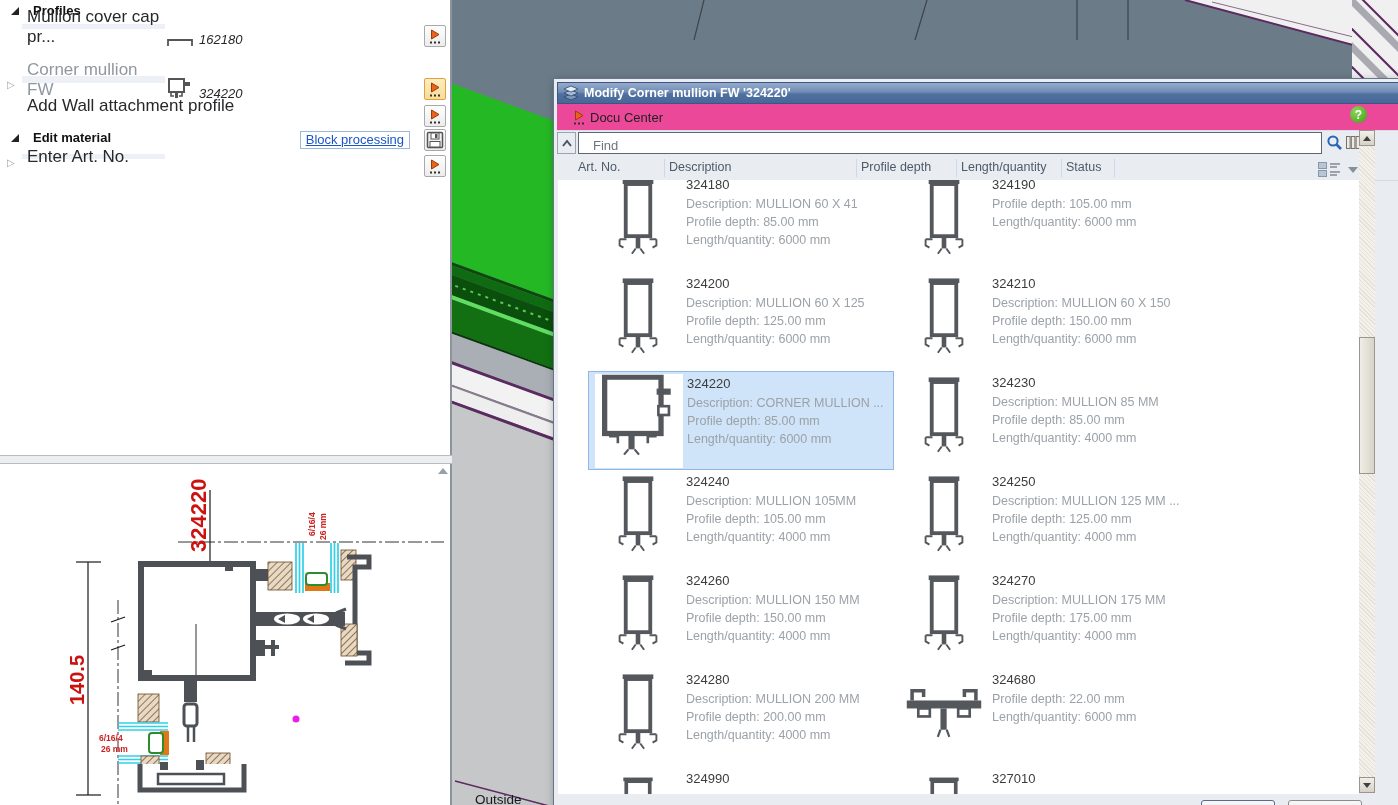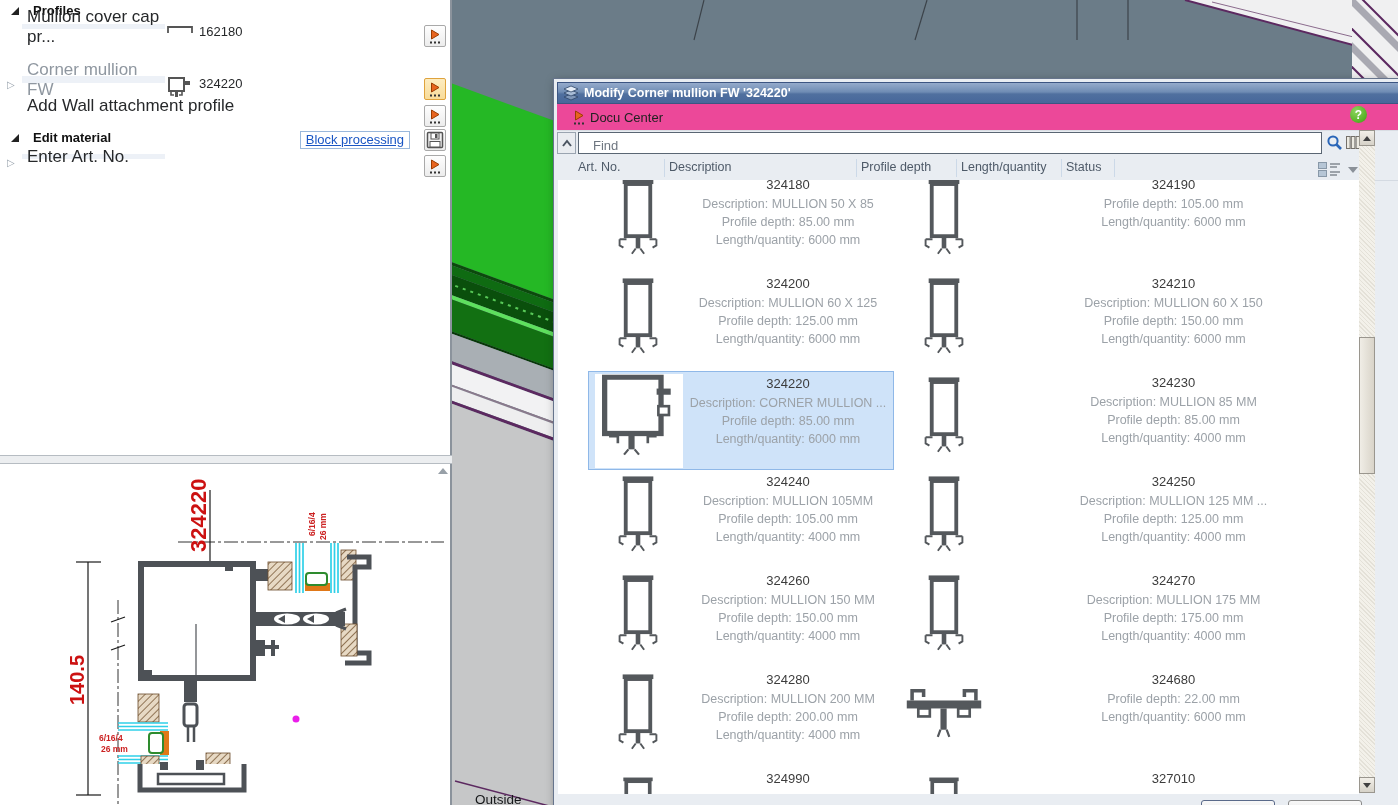--- a/index.html
+++ b/index.html
@@ -17,21 +17,21 @@
   .sechdr{font-weight:bold;font-size:13px;color:#111;}
   .tri-open{position:absolute;left:11px;top:6px;width:0;height:0;
             border-left:8px solid transparent;border-bottom:8px solid #222;}
   .tri-closed{position:absolute;left:7px;top:4px;font-size:10px;color:#9aa4ae;}
   .sectxt{position:absolute;left:33px;top:2px;}
   .lcell{position:absolute;left:22px;width:143px;top:1px;bottom:20px;background:#edf1f7;
          display:flex;align-items:center;padding-left:5px;font-size:17px;color:#26282a;box-sizing:border-box;}
   .lcell.dim{color:#8f97a0;}
   .lcell.plain{background:#fff;right:32px;width:auto;}
   .vcell{position:absolute;left:167px;right:32px;top:1px;bottom:2px;background:#fff;
-         display:flex;align-items:flex-start;font-size:13px;color:#26282a;}
+         display:flex;align-items:flex-end;font-size:13px;color:#26282a;font-style:italic;}
   .vcell .pic{margin-right:6px;display:inline-flex;}
   .abtn{position:absolute;left:424px;width:22px;height:22px;border:1px solid #a9a9a9;border-radius:2px;
         background:linear-gradient(#fefefe,#ececec);display:flex;flex-direction:column;
         align-items:center;justify-content:center;cursor:pointer;box-sizing:border-box;}
   .abtn.active{background:linear-gradient(#fdecc0,#f8dc9a);border-color:#dfa33d;}
   .linkbtn{position:absolute;right:38px;top:3px;font-size:13px;color:#1a56c4;text-decoration:underline;
            border:1px solid #9ab8dc;background:#fff;padding:0 5px 1px 5px;cursor:pointer;}
   .hdiv{position:absolute;left:0;top:455px;width:452px;height:9px;background:#eceef0;
         border-top:1px solid #b6bcc2;border-bottom:1px solid #b6bcc2;box-sizing:border-box;z-index:2;}
   .dp{position:absolute;left:0;top:464px;width:452px;height:341px;background:#fff;
@@ -67,21 +67,21 @@
   .colsic{position:absolute;left:792px;top:56px;}
   .chead{position:absolute;left:4px;top:78px;right:17px;height:23px;border-bottom:1px solid #d4dae2;
          font-size:12.5px;color:#4e5a68;}
   .chead .cl0{position:absolute;left:20px;top:3px;} .chead .cl1{position:absolute;left:111px;top:3px;}
   .chead .cl2{position:absolute;left:303px;top:3px;} .chead .cl3{position:absolute;left:403px;top:3px;}
   .chead .cl4{position:absolute;left:508px;top:3px;}
   .csep{position:absolute;top:2px;width:1px;height:18px;background:#ccd9e8;}
   .laybtn{position:absolute;left:764px;top:82px;cursor:pointer;}
   .laycaret{position:absolute;left:794px;top:88px;width:0;height:0;border-left:5px solid transparent;
             border-right:5px solid transparent;border-top:6px solid #8a9098;cursor:pointer;}
-  .listbg{position:absolute;left:4px;top:101px;width:801px;height:614px;background:#fff;overflow:hidden;text-align:center;}
+  .listbg{position:absolute;left:4px;top:101px;width:801px;height:614px;background:#fff;overflow:hidden;}
   .plist{position:absolute;left:30px;top:-7px;right:0;}
   .prow{display:grid;grid-template-columns:306px 1fr;height:99px;}
   .pcell{position:relative;cursor:pointer;}
   .pcell.sel{background:#cfe3f9;border:1px solid #8fb8e8;box-sizing:border-box;}
   .picon{position:absolute;left:6px;top:2px;width:88px;height:94px;display:flex;
          align-items:flex-start;justify-content:center;background:transparent;}
   .pcell.sel .picon{background:#fff;}
   .ptxt{position:absolute;left:98px;top:4px;right:4px;}
   .part{font-size:13px;color:#3c3c3c;margin-bottom:3px;}
   .pline{font-size:12.5px;color:#9ca2a8;line-height:18px;white-space:nowrap;}
@@ -484,21 +484,21 @@
       <div class="plist">
         <div class="prow">
           <div class="pcell">
             <div class="picon">
                 <svg class="im" viewBox="0 0 60 100">
                   <use href="#ic-mullion"></use>
                 </svg>
               </div>
             <div class="ptxt">
                 <div class="part">324180</div>
-              <div class="pline">Description: MULLION 50 X 85</div>
+              <div class="pline">Description: MULLION 60 X 41</div>
               <div class="pline">Profile depth: 85.00 mm</div>
               <div class="pline">Length/quantity: 6000 mm</div>
               </div>
           </div>
           <div class="pcell">
             <div class="picon">
                 <svg class="im" viewBox="0 0 60 100">
                   <use href="#ic-mullion"></use>
                 </svg>
               </div>

